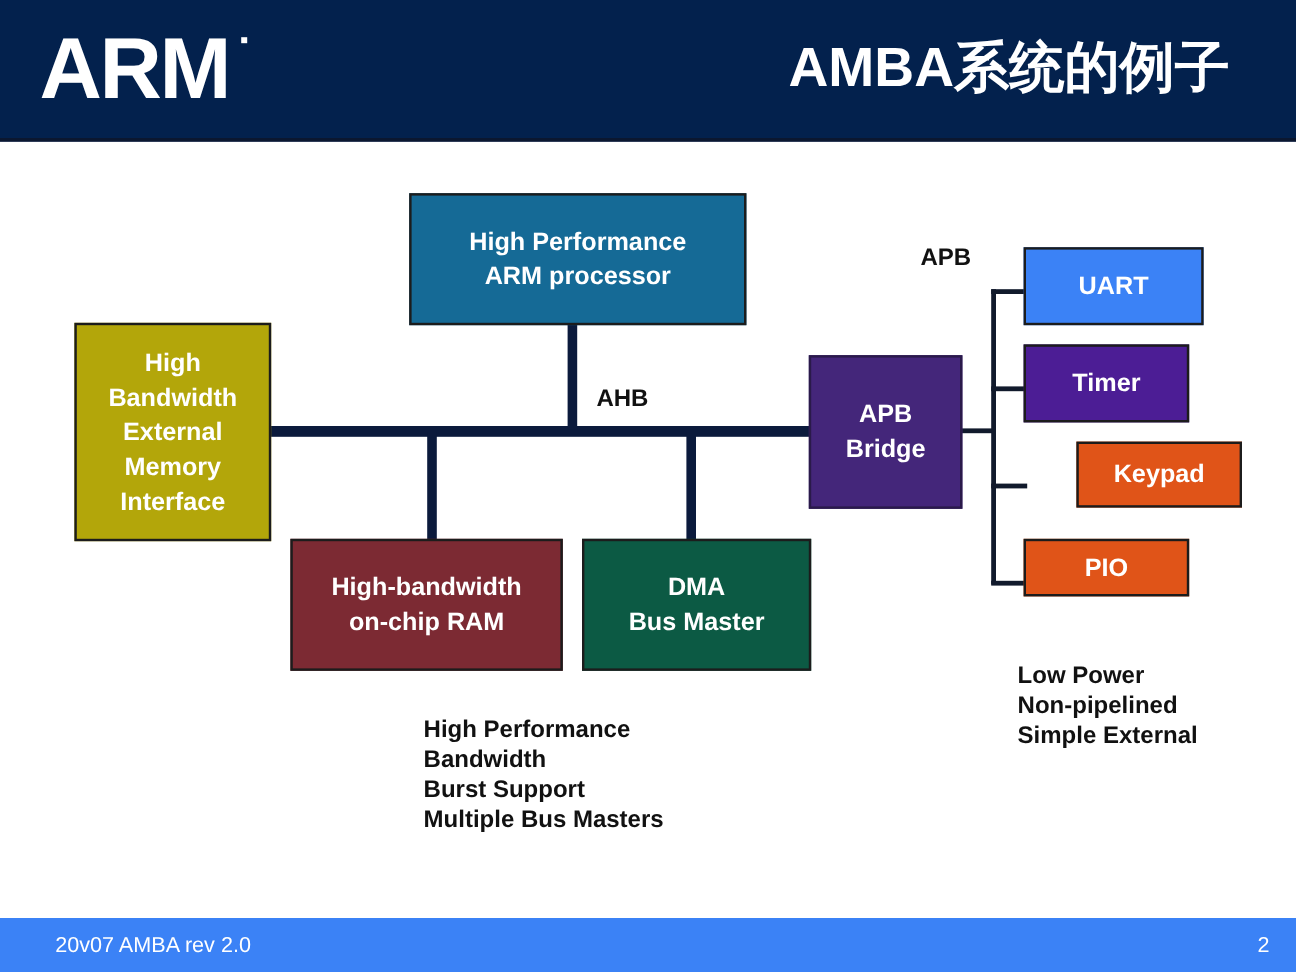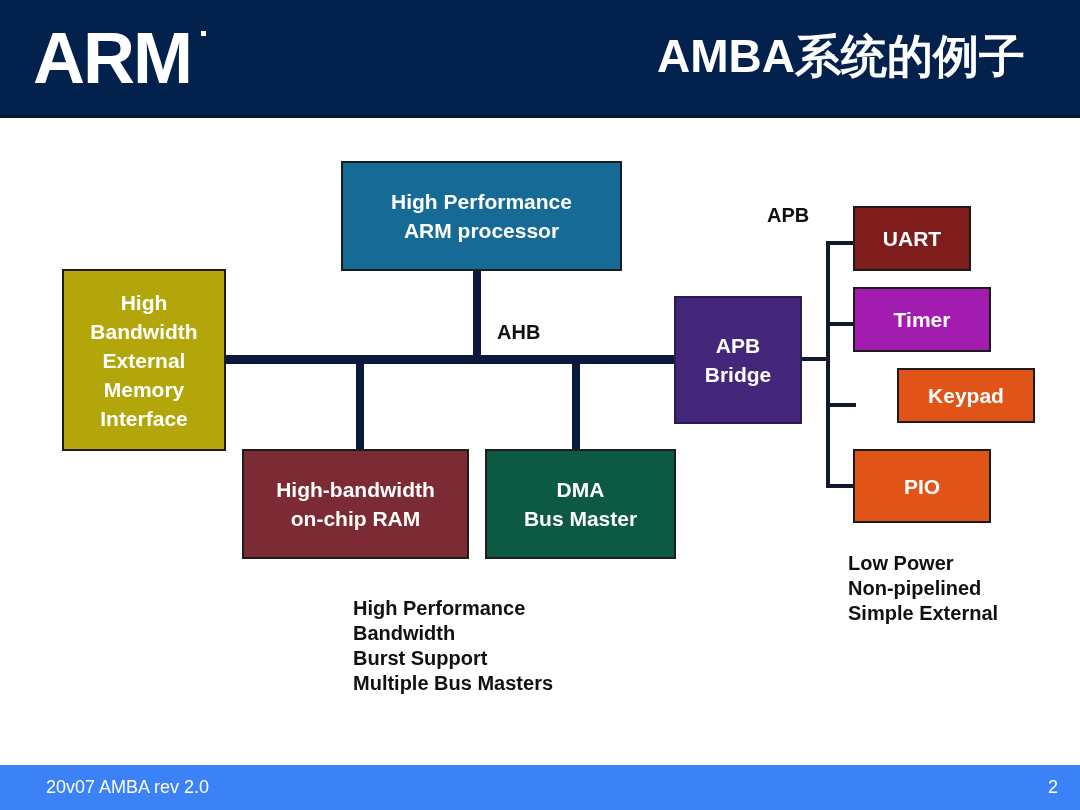--- a/index.html
+++ b/index.html
@@ -45,24 +45,24 @@
 Bandwidth
 External
 Memory
 Interface</div>
 <div class="box" style="left:242px; top:449px; width:227px; height:110px; background:#7c2a33;">High-bandwidth
 on-chip RAM</div>
 <div class="box" style="left:485px; top:449px; width:191px; height:110px; background:#0c5a44;">DMA
 Bus Master</div>
 <div class="box" style="left:674px; top:296px; width:128px; height:128px; background:#44267a; border-color:#2a1a4a;">APB
 Bridge</div>
-<div class="box" style="left:853px; top:206px; width:118px; height:65px; background:#7f1d1d;">UART</div>
-<div class="box" style="left:853px; top:287px; width:138px; height:65px; background:#a21caf;">Timer</div>
+<div class="box" style="left:853px; top:206px; width:150px; height:65px; background:#3b82f6;">UART</div>
+<div class="box" style="left:853px; top:287px; width:138px; height:65px; background:#4c1d95;">Timer</div>
 <div class="box" style="left:853px; top:368px; width:138px; height:55px; background:#e05418;margin-left:44px;">Keypad</div>
-<div class="box" style="left:853px; top:449px; width:138px; height:74px; background:#e05418;">PIO</div>
+<div class="box" style="left:853px; top:449px; width:138px; height:48px; background:#e05418;">PIO</div>
 
 <div class="label" style="left:497px; top:322px;">AHB</div>
 <div class="label" style="left:767px; top:205px;">APB</div>
 
 <div class="notes" style="left:353px; top:596px;">
   <div>High Performance</div>
   <div>Bandwidth</div>
   <div>Burst Support</div>
   <div>Multiple Bus Masters</div>
 </div>

